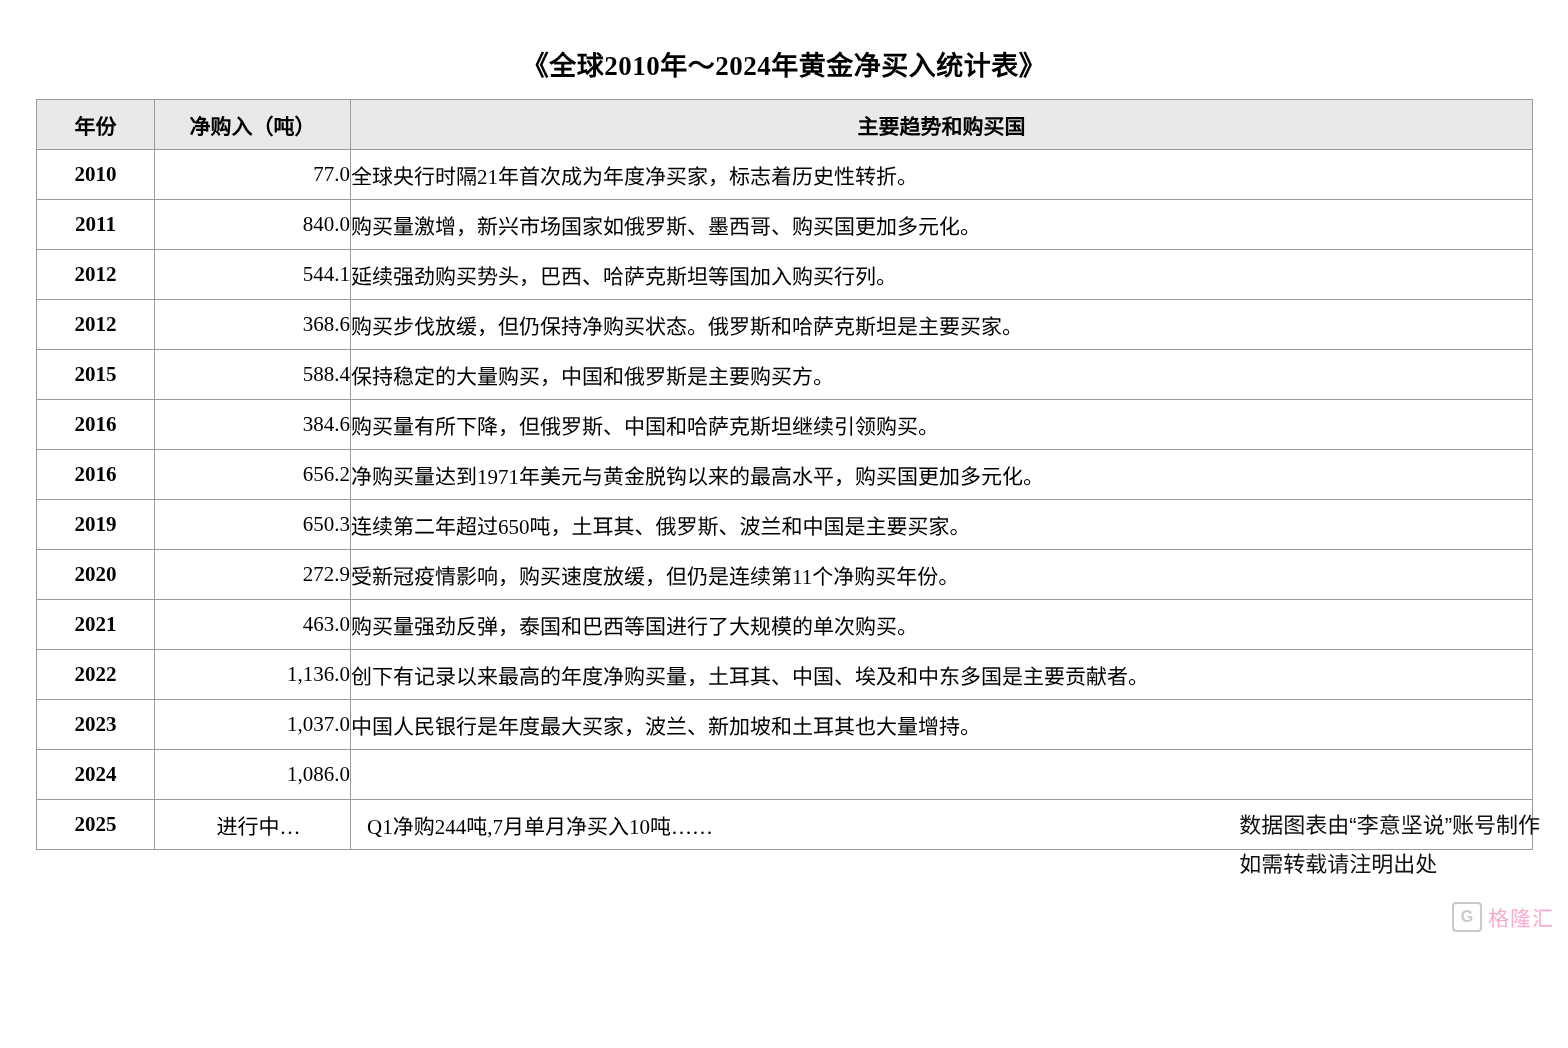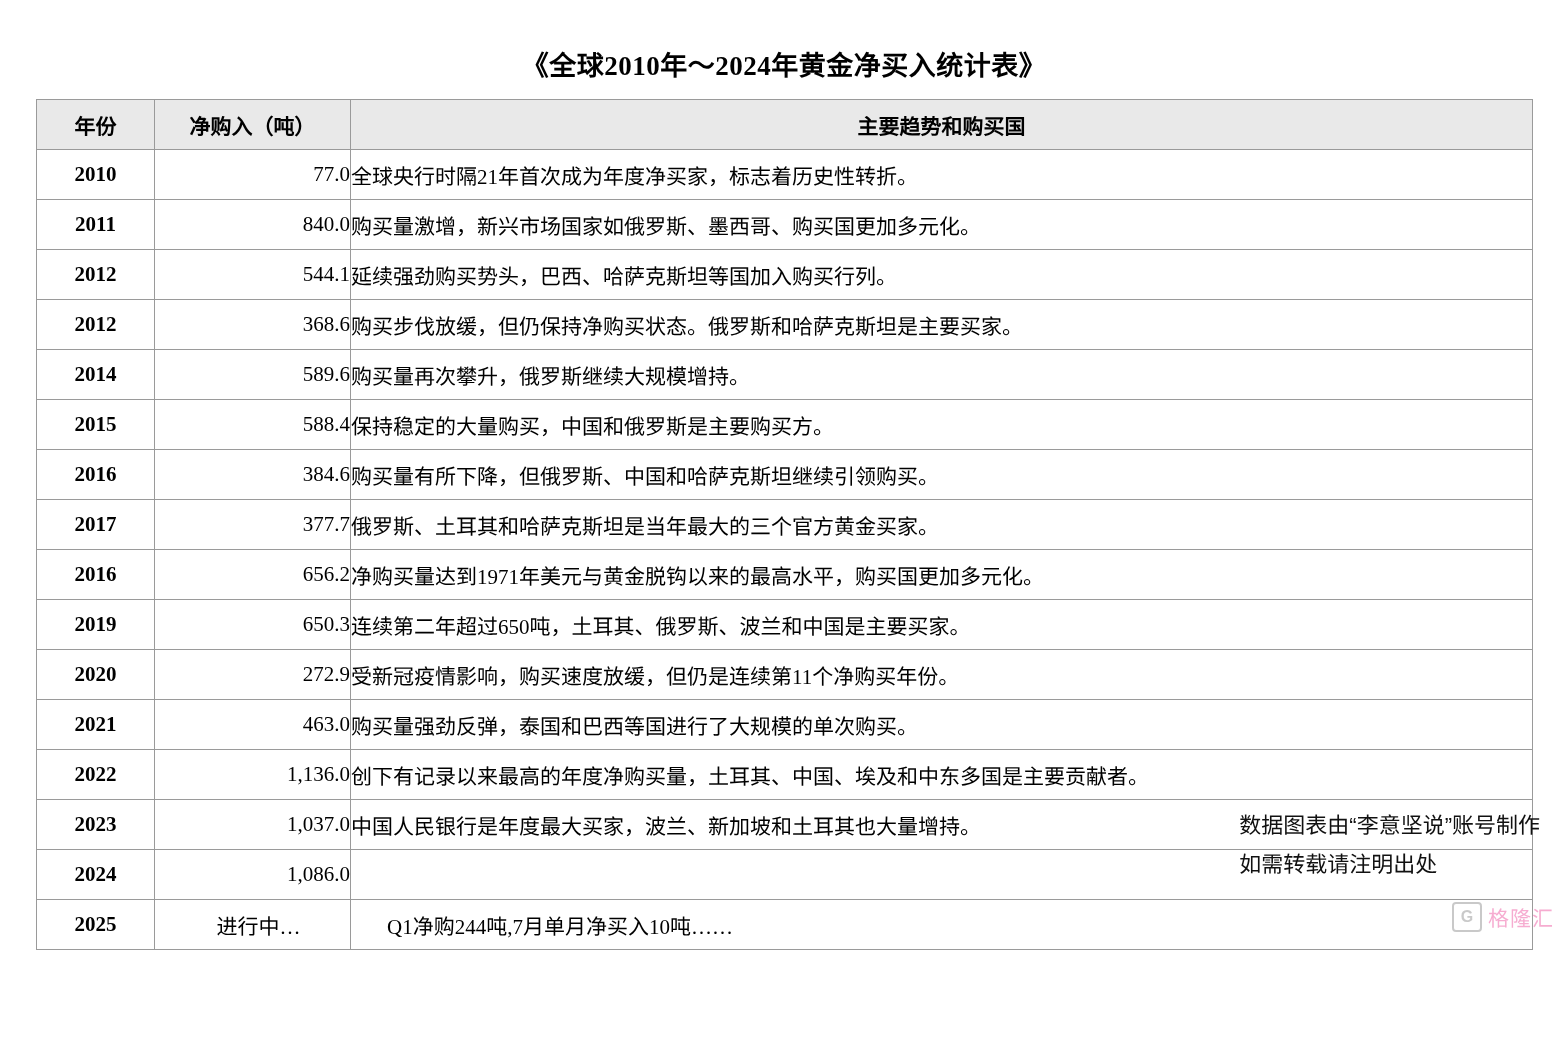--- a/index.html
+++ b/index.html
@@ -80,21 +80,21 @@
     padding-left: 12px;
   }
   td.note {
     text-align: left;
     padding-left: 8px;
     font-size: 24px;
     white-space: nowrap;
     overflow: hidden;
   }
   td.note.indent {
-    padding-left: 36px;
+    padding-left: 16px;
   }
 
   .footer {
     position: absolute;
     right: 28px;
     bottom: 56px;
     text-align: left;
     font-family: "Liberation Sans", "DejaVu Sans", sans-serif;
     font-size: 22px;
     line-height: 1.75;
@@ -167,38 +167,28 @@
             <td class="year">2012</td>
             <td class="amount">544.1</td>
             <td class="note">延续强劲购买势头，巴西、哈萨克斯坦等国加入购买行列。</td>
           </tr>
           <tr>
             <td class="year">2012</td>
             <td class="amount">368.6</td>
             <td class="note">购买步伐放缓，但仍保持净购买状态。俄罗斯和哈萨克斯坦是主要买家。</td>
           </tr>
           <tr>
-            <td class="year">2014</td>
-            <td class="amount">589.6</td>
-            <td class="note">购买量再次攀升，俄罗斯继续大规模增持。</td>
-          </tr>
-          <tr>
             <td class="year">2015</td>
             <td class="amount">588.4</td>
             <td class="note">保持稳定的大量购买，中国和俄罗斯是主要购买方。</td>
           </tr>
           <tr>
             <td class="year">2016</td>
             <td class="amount">384.6</td>
             <td class="note">购买量有所下降，但俄罗斯、中国和哈萨克斯坦继续引领购买。</td>
-          </tr>
-          <tr>
-            <td class="year">2017</td>
-            <td class="amount">377.7</td>
-            <td class="note">俄罗斯、土耳其和哈萨克斯坦是当年最大的三个官方黄金买家。</td>
           </tr>
           <tr>
             <td class="year">2016</td>
             <td class="amount">656.2</td>
             <td class="note">净购买量达到1971年美元与黄金脱钩以来的最高水平，购买国更加多元化。</td>
           </tr>
           <tr>
             <td class="year">2019</td>
             <td class="amount">650.3</td>
             <td class="note">连续第二年超过650吨，土耳其、俄罗斯、波兰和中国是主要买家。</td>

